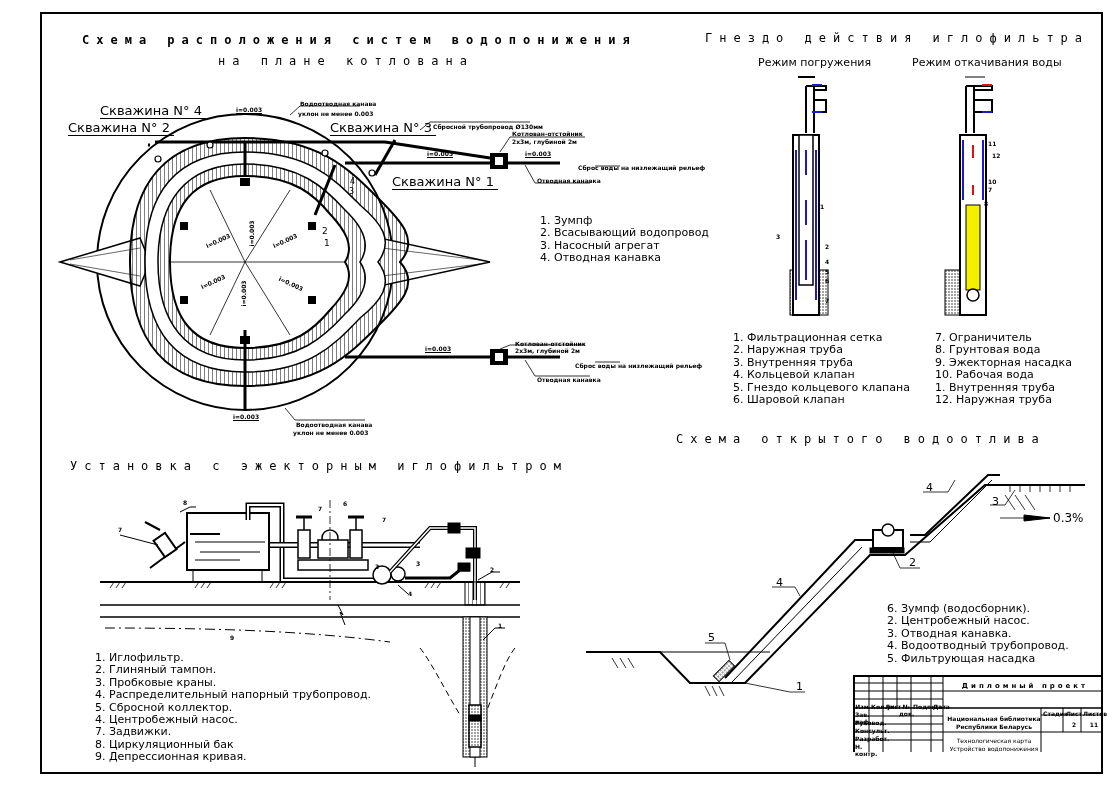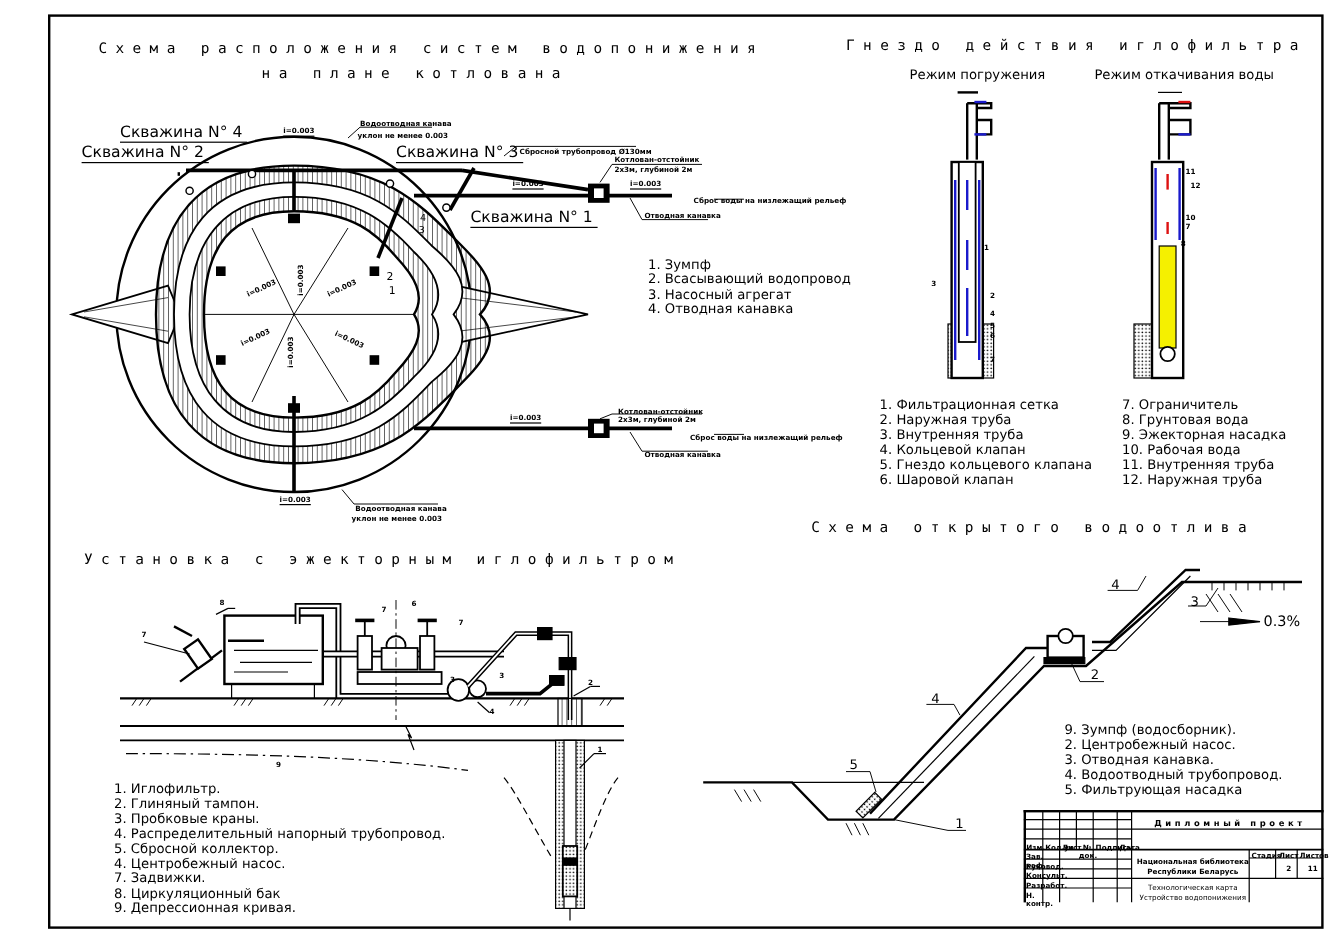--- a/index.html
+++ b/index.html
@@ -13,21 +13,21 @@
   svg{position:absolute;left:0;top:0;}
   .well{position:absolute;font-size:13px;white-space:nowrap;border-bottom:1px solid #000;padding-right:4px;line-height:14px;}
   .stamp{position:absolute;left:853px;top:675px;width:250px;height:77px;border-left:2px solid #000;border-top:2px solid #000;box-sizing:border-box;}
   .stamp .cell{position:absolute;font-size:6px;font-weight:bold;text-align:center;}
 </style>
 </head>
 <body>
 
 <div class="frame"></div>
 
-<div class="title" style="left:82px;top:33px;">Схема расположения систем водопонижения</div>
+<div class="title" style="left:82px;top:33px;font-weight:bold;">Схема расположения систем водопонижения</div>
 <div class="title" style="left:218px;top:54px;">на плане котлована</div>
 <div class="title" style="left:705px;top:31px;">Гнездо действия иглофильтра</div>
 <div class="lbl" style="left:758px;top:56px;">Режим погружения</div>
 <div class="lbl" style="left:912px;top:56px;">Режим откачивания воды</div>
 <div class="title" style="left:70px;top:459px;">Установка с эжекторным иглофильтром</div>
 <div class="title" style="left:676px;top:432px;">Схема открытого водоотлива</div>
 
 <svg width="1117" height="788">
   <defs>
     <pattern id="hatch" width="4" height="4" patternUnits="userSpaceOnUse" patternTransform="rotate(0)">
@@ -342,21 +342,21 @@
   <div>3. Внутренняя труба</div>
   <div>4. Кольцевой клапан</div>
   <div>5. Гнездо кольцевого клапана</div>
   <div>6. Шаровой клапан</div>
 </div>
 <div class="legend" style="left:935px;top:332px;">
   <div>7. Ограничитель</div>
   <div>8. Грунтовая вода</div>
   <div>9. Эжекторная насадка</div>
   <div>10. Рабочая вода</div>
-  <div>11. Внутренняя труба</div>
+  <div>1. Внутренняя труба</div>
   <div>12. Наружная труба</div>
 </div>
 
 <div class="tiny" style="left:820px;top:203px;">1</div>
 <div class="tiny" style="left:776px;top:233px;">3</div>
 <div class="tiny" style="left:825px;top:243px;">2</div>
 <div class="tiny" style="left:825px;top:258px;">4</div>
 <div class="tiny" style="left:825px;top:268px;">5</div>
 <div class="tiny" style="left:825px;top:277px;">6</div>
 <div class="tiny" style="left:825px;top:297px;">7</div>
@@ -392,21 +392,21 @@
 
 <div class="lbl" style="left:926px;top:481px;">4</div>
 <div class="lbl" style="left:992px;top:495px;">3</div>
 <div class="lbl" style="left:909px;top:556px;">2</div>
 <div class="lbl" style="left:776px;top:576px;">4</div>
 <div class="lbl" style="left:708px;top:631px;">5</div>
 <div class="lbl" style="left:796px;top:680px;">1</div>
 <div class="lbl" style="left:1053px;top:511px;font-size:12px;">0.3%</div>
 
 <div class="legend" style="left:887px;top:603px;">
-  <div>9. Зумпф (водосборник).</div>
+  <div>6. Зумпф (водосборник).</div>
   <div>2. Центробежный насос.</div>
   <div>3. Отводная канавка.</div>
   <div>4. Водоотводный трубопровод.</div>
   <div>5. Фильтрующая насадка</div>
 </div>
 
 <div class="stamp">
   <svg width="250" height="77" style="position:absolute;left:-2px;top:-2px;">
     <g stroke="#000" stroke-width="1" fill="none">
       <line x1="16" y1="0" x2="16" y2="77"></line>

